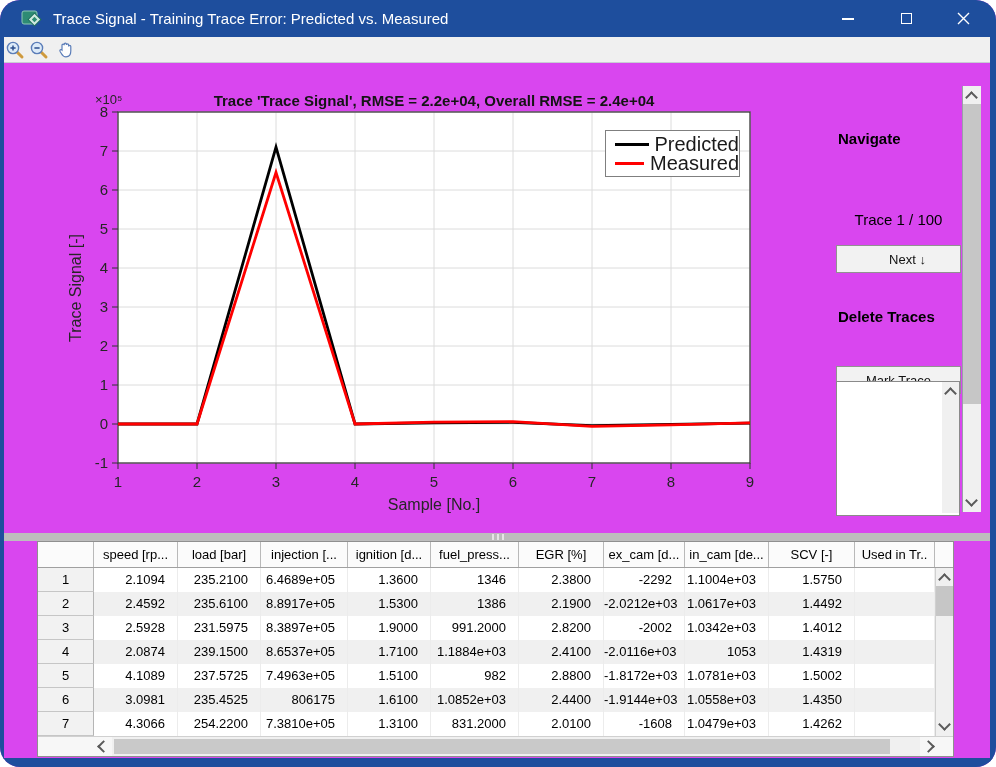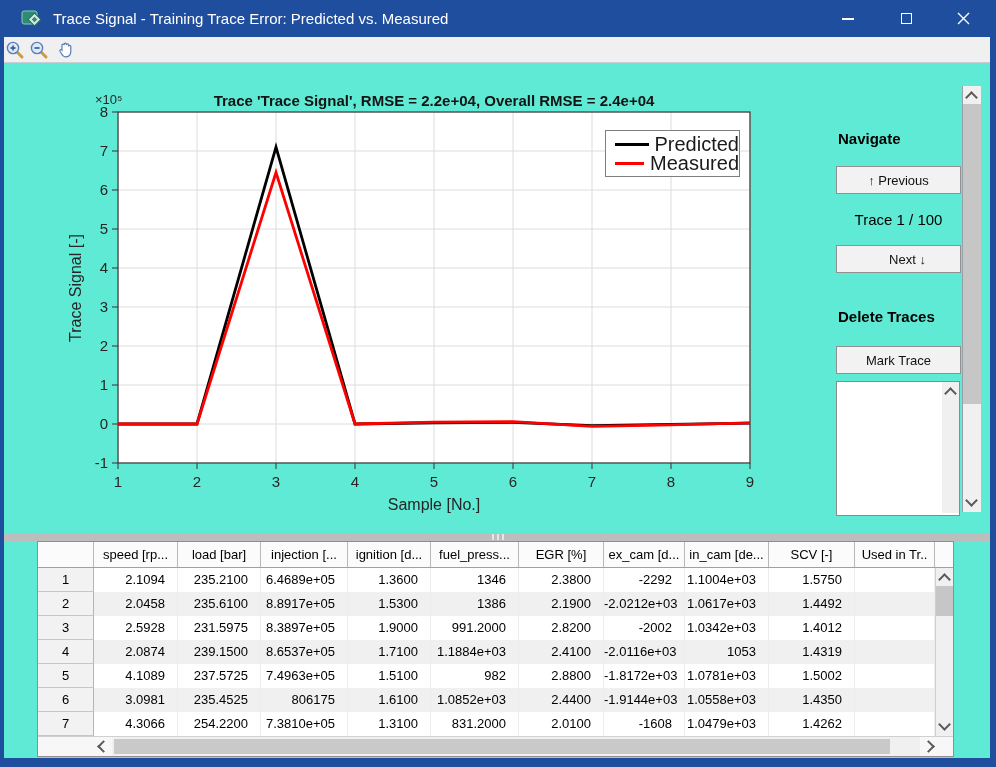--- a/index.html
+++ b/index.html
@@ -82,21 +82,21 @@
   .bstrip{position:absolute;background:#1e4e9d;}
   .bstrip.left{left:0;top:37px;width:4px;height:730px;}
   .bstrip.right{left:990px;top:37px;width:6px;height:730px;}
   .bstrip.bottom{left:0;top:758px;width:996px;height:9px;}
 
   svg text.tick{font-family:"Liberation Sans","DejaVu Sans",sans-serif;font-size:15px;fill:#262626;}
 </style>
 </head>
 <body>
 
-<div class="window" style="background-color: #5eead4;">
+<div class="window" style="background-color: #d946ef; border-radius: 20px;">
 
   <div class="titlebar" style="background-color: rgb(30, 78, 157);">
     <span class="app-icon">
       <svg width="21" height="21" viewBox="0 0 21 21">
         <rect x="1" y="3" width="15" height="13" rx="2" fill="#2e8b74" stroke="#8fc7b6" stroke-width="1"></rect>
         <rect x="9" y="7" width="9" height="9" transform="rotate(45 13.5 11.5)" fill="#cfe9df" stroke="#1f6f5c" stroke-width="1"></rect>
         <rect x="11.6" y="9.6" width="3.8" height="3.8" transform="rotate(45 13.5 11.5)" fill="#2e8b74"></rect>
       </svg>
     </span>
     <span class="title-text">Trace Signal - Training Trace Error: Predicted vs. Measured</span>
@@ -207,25 +207,24 @@
         <span class="legend-swatch" style="background: rgb(0, 0, 0);"></span>
         <span class="legend-label">Predicted</span>
       </div>
       <div class="legend-row">
         <span class="legend-swatch" style="background: rgb(255, 0, 0);"></span>
         <span class="legend-label">Measured</span>
       </div>
     </div>
 
   <div class="nav-heading" style="top:130px;">Navigate</div>
-  <button class="panel-btn" style="top:166px;">↑ Previous</button>
   <div class="trace-counter">Trace 1 / 100</div>
   <button class="panel-btn" style="top:245px;padding-left:24px;">Next ↓</button>
   <div class="nav-heading" style="top:308px;">Delete Traces</div>
-  <button class="panel-btn" style="top:346px;">Mark Trace</button>
+  <button class="panel-btn" style="top:366px;">Mark Trace</button>
   <div class="listbox">
     <div class="listbox-scrollbar">
       <span class="chev up"></span>
     </div>
   </div>
 
   <div class="outer-scrollbar">
     <span class="chev up sb-top"></span>
     <div class="sb-thumb"></div>
     <span class="chev down sb-bottom"></span>
@@ -262,21 +261,21 @@
             <div class="td" style="width: 83px;">1.3600</div>
             <div class="td" style="width: 88px; text-align: right;">1346</div>
             <div class="td" style="width: 85px;">2.3800</div>
             <div class="td" style="width: 81px;">-2292</div>
             <div class="td" style="width: 84px;">1.1004e+03</div>
             <div class="td" style="width: 86px;">1.5750</div>
             <div class="td" style="width: 80px;"></div>
           </div>
           <div class="tr stripe">
             <div class="td rowhead" style="width: 56px;">2</div>
-            <div class="td" style="width: 84px;">2.0458</div>
+            <div class="td" style="width: 84px;">2.4592</div>
             <div class="td" style="width: 83px;">235.6100</div>
             <div class="td" style="width: 87px;">8.8917e+05</div>
             <div class="td" style="width: 83px;">1.5300</div>
             <div class="td" style="width: 88px;">1386</div>
             <div class="td" style="width: 85px;">2.1900</div>
             <div class="td" style="width: 81px;">-2.0212e+03</div>
             <div class="td" style="width: 84px;">1.0617e+03</div>
             <div class="td" style="width: 86px;">1.4492</div>
             <div class="td" style="width: 80px;"></div>
           </div>

